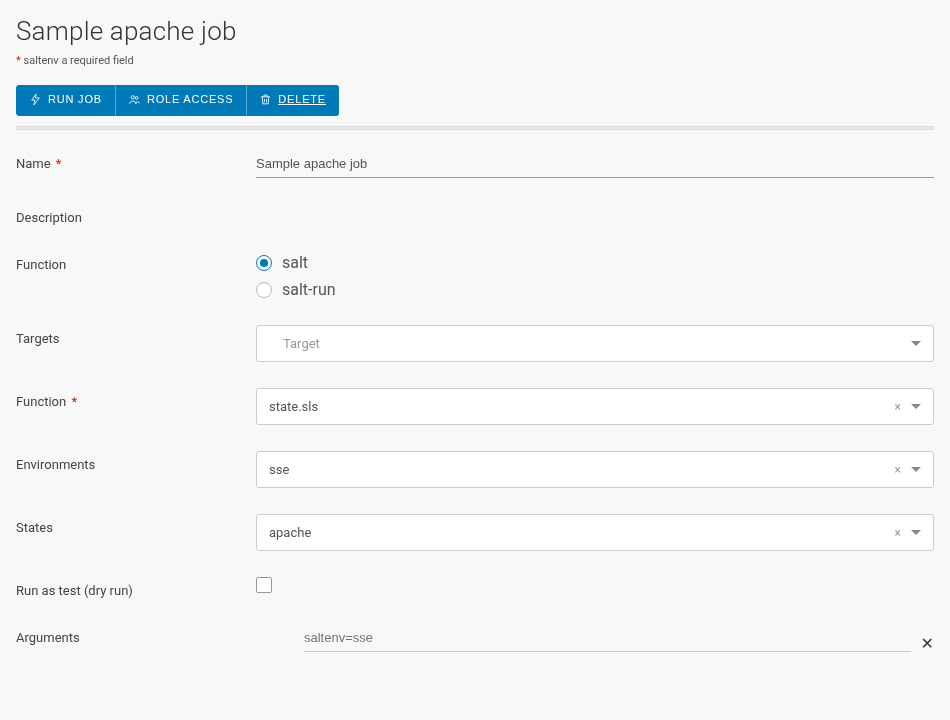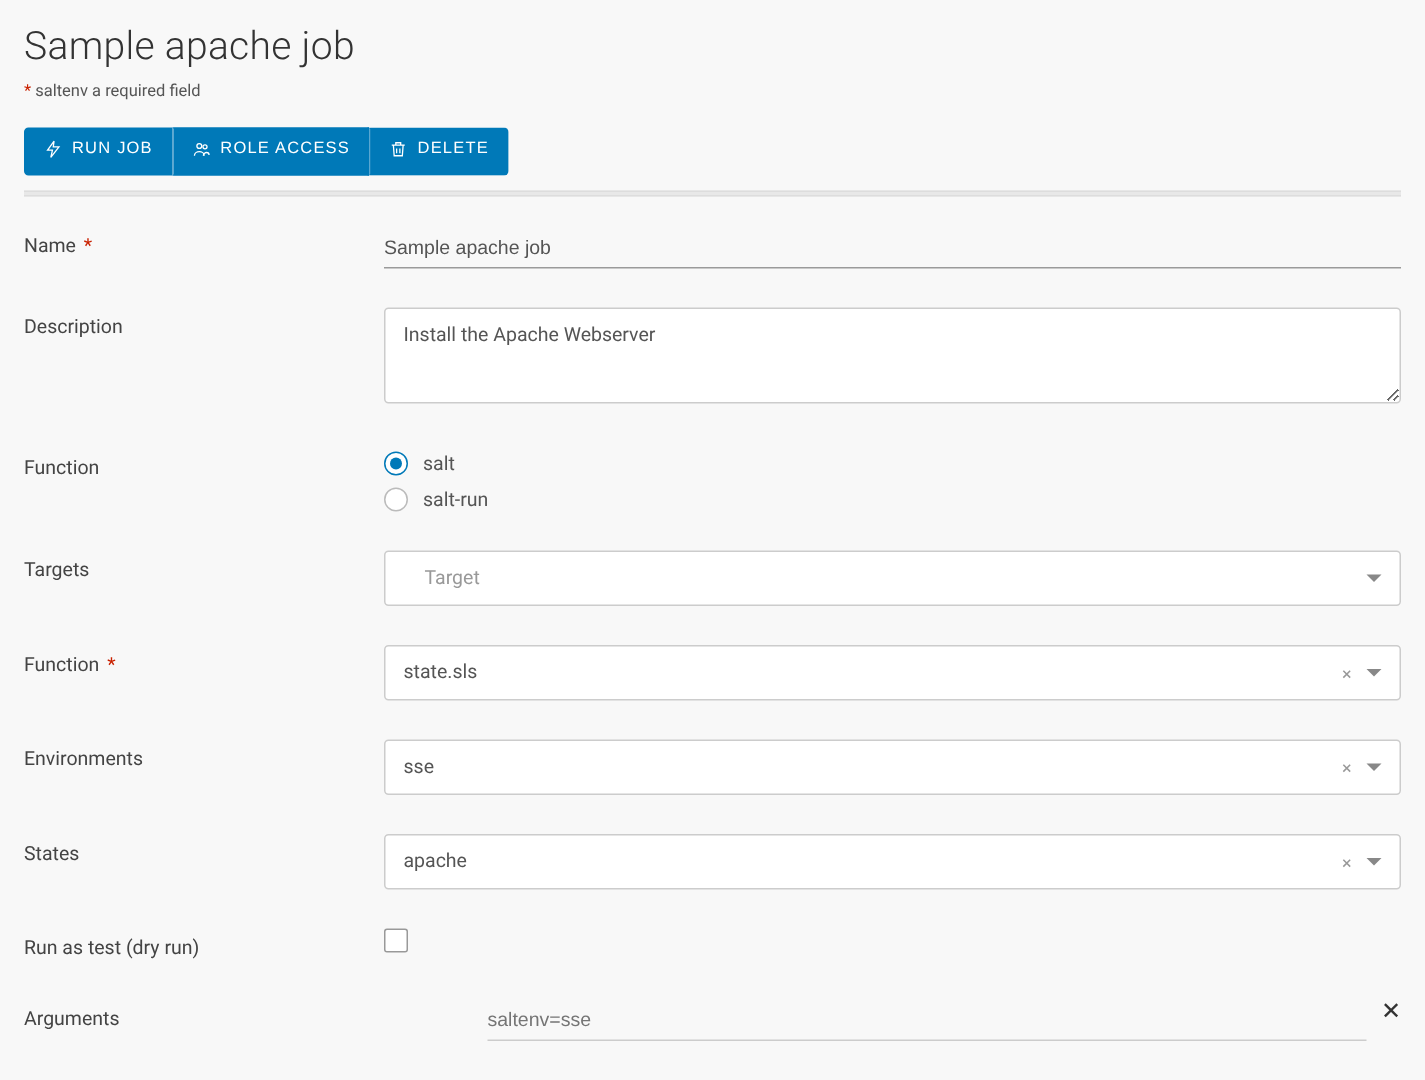--- a/index.html
+++ b/index.html
@@ -36,21 +36,21 @@
       padding: 7px 12px;
       font-size: 11px;
       letter-spacing: 0.8px;
       font-weight: 500;
       cursor: pointer;
       display: inline-flex;
       align-items: flex-start;
       gap: 6px;
     }
     .btn:first-child { border-radius: 3px 0 0 3px; }
-    .btn:last-child { border-radius: 0 3px 3px 0; }
+    .btn:last-child { border-radius: 0 3px 3px 0; text-decoration: underline; }
     .btn + .btn { border-left: 1px solid rgba(255,255,255,0.35); }
     .btn svg { width: 13px; height: 13px; fill: none; stroke: #fff; stroke-width: 1.6; }
     .divider-bar {
       height: 4px;
       background: #e8e8e8;
       border-top: 1px solid #ddd;
       border-bottom: 1px solid #ddd;
       margin: 0 0 20px 0;
     }
     .form-row {
@@ -93,21 +93,21 @@
     .radio-item { display: flex; align-items: center; gap: 10px; cursor: pointer; }
     .radio-circle {
       width: 16px; height: 16px; border-radius: 50%;
       border: 1px solid #bbb; position: relative; background: #fff;
     }
     .radio-item.checked .radio-circle { border-color: #0079b8; }
     .radio-item.checked .radio-circle::after {
       content: ""; position: absolute; width: 8px; height: 8px;
       background: #0079b8; border-radius: 50%; top: 3px; left: 3px;
     }
-    .radio-label { color: #555; font-size: 13px; }
+    .radio-label { color: #555; font-size: 16px; }
     .select-box {
       width: 100%;
       border: 1px solid #ccc;
       border-radius: 3px;
       background: #fff;
       padding: 10px 12px;
       display: flex;
       align-items: center;
       justify-content: space-between;
       color: #555;
@@ -120,21 +120,21 @@
     .caret-down {
       width: 0; height: 0;
       border-left: 5px solid transparent;
       border-right: 5px solid transparent;
       border-top: 5px solid #888;
     }
     .checkbox-box {
       width: 16px; height: 16px; border: 1px solid #999; border-radius: 2px;
       background: #fff; cursor: pointer;
     }
-    .args-row { display:flex; align-items:flex-start; gap:10px;margin-left:21px; }
+    .args-row { display:flex; align-items:flex-end; gap:10px; }
     .args-input {
       flex: 1;
       border: none;
       border-bottom: 1px solid #ccc;
       padding: 6px 0;
       font-size: 13px;
       color: #999;
       background: transparent;
     }
     .remove-x { font-size: 16px; color: #333; cursor: pointer; line-height: 1; }
@@ -183,23 +183,20 @@
   <div class="form-label">
     <span>Name</span><span class="req"> *</span>
   </div>
   <div class="form-control">
     <input class="underline-input" type="text" value="Sample apache job" style="">
   </div>
 </div>
 
 <div class="form-row">
   <div class="form-label">Description</div>
-  <div class="form-control">
-    <textarea class="textarea" style="">Install the Apache Webserver</textarea>
-  </div>
 </div>
 
 <div class="form-row">
   <div class="form-label">Function</div>
   <div class="form-control radio-group">
     <label class="radio-item checked">
       <span class="radio-circle"></span>
       <span class="radio-label">salt</span>
     </label>
     <label class="radio-item">

